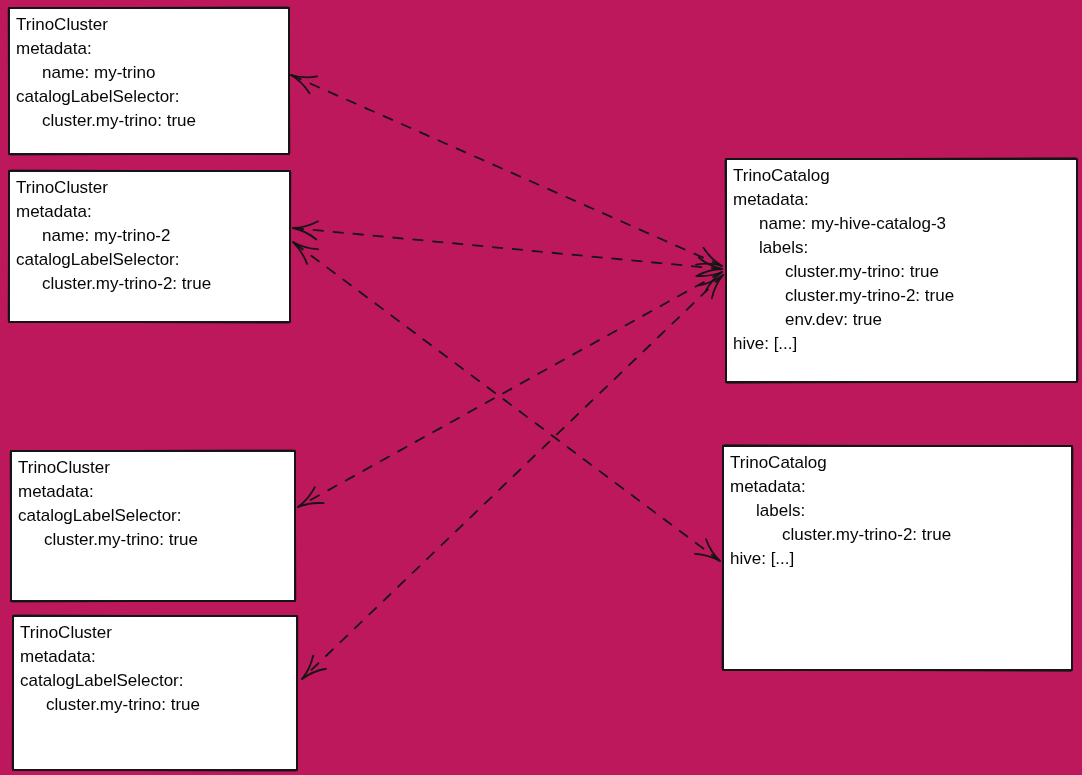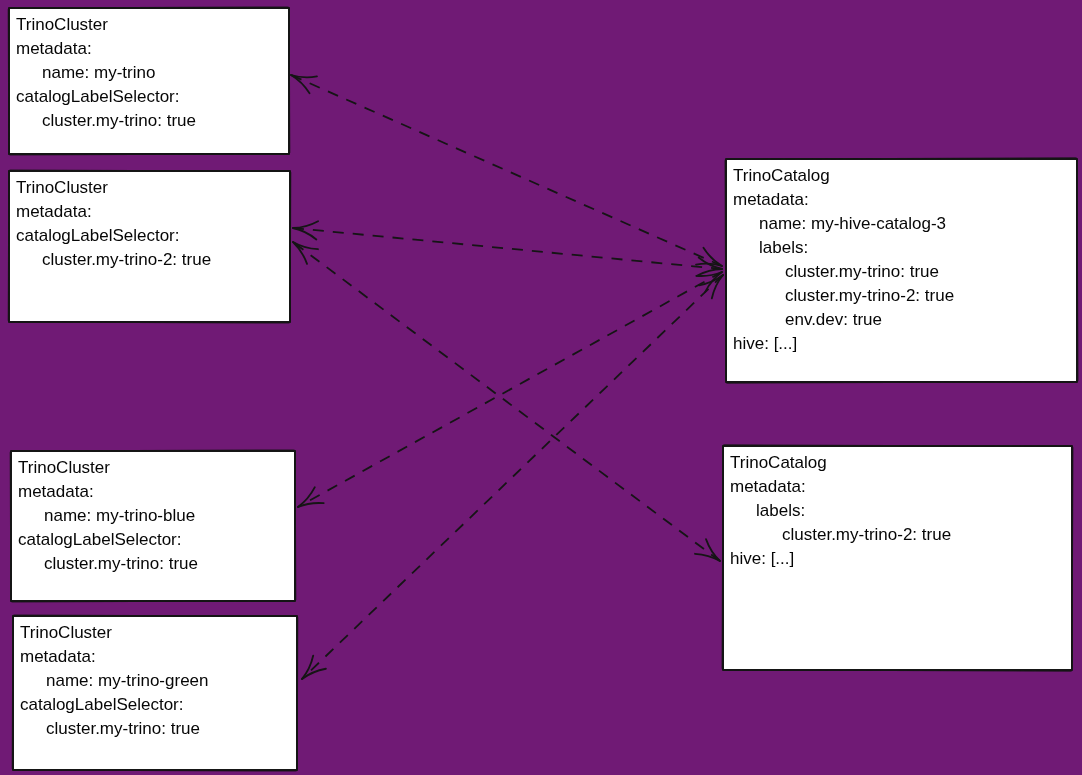--- a/index.html
+++ b/index.html
@@ -1,20 +1,20 @@
 <!DOCTYPE html>
 <html><head>
 <meta charset="utf-8">
 <title>TrinoCluster / TrinoCatalog label-selector diagram</title>
 <style>
   html,body{margin:0;padding:0;background:#ffffff;}
   #canvas{
     position:relative;
     width:1082px;height:775px;
-    background:#701a75;
+    background:#be185d;
     font-family:"Liberation Sans","DejaVu Sans",sans-serif;
     overflow:hidden;
   }
   .node{
     position:absolute;
     background:#ffffff;
     border:2px solid #161616;
     border-radius:1px;
     box-sizing:border-box;
     padding:4px 6px;
@@ -94,36 +94,35 @@
     <div class="yaml-line i0">TrinoCluster</div>
     <div class="yaml-line i0">metadata:</div>
     <div class="yaml-line i1">name: my-trino</div>
     <div class="yaml-line i0">catalogLabelSelector:</div>
     <div class="yaml-line i1">cluster.my-trino: true</div>
   </div>
 
   <div class="node" style="left:8px;top:170px;width:283px;height:153px;">
     <div class="yaml-line i0">TrinoCluster</div>
     <div class="yaml-line i0">metadata:</div>
+    <div class="yaml-line i1">name: my-trino-2</div>
     <div class="yaml-line i0">catalogLabelSelector:</div>
     <div class="yaml-line i1">cluster.my-trino-2: true</div>
   </div>
 
   <div class="node" style="left:10px;top:450px;width:286px;height:152px;">
     <div class="yaml-line i0">TrinoCluster</div>
     <div class="yaml-line i0">metadata:</div>
-    <div class="yaml-line i1">name: my-trino-blue</div>
     <div class="yaml-line i0">catalogLabelSelector:</div>
     <div class="yaml-line i1">cluster.my-trino: true</div>
   </div>
 
   <div class="node" style="left:12px;top:615px;width:286px;height:156px;">
     <div class="yaml-line i0">TrinoCluster</div>
     <div class="yaml-line i0">metadata:</div>
-    <div class="yaml-line i1">name: my-trino-green</div>
     <div class="yaml-line i0">catalogLabelSelector:</div>
     <div class="yaml-line i1">cluster.my-trino: true</div>
   </div>
 
   <div class="node" style="left:725px;top:158px;width:353px;height:225px;">
     <div class="yaml-line i0">TrinoCatalog</div>
     <div class="yaml-line i0">metadata:</div>
     <div class="yaml-line i1">name: my-hive-catalog-3</div>
     <div class="yaml-line i1">labels:</div>
     <div class="yaml-line i2">cluster.my-trino: true</div>

